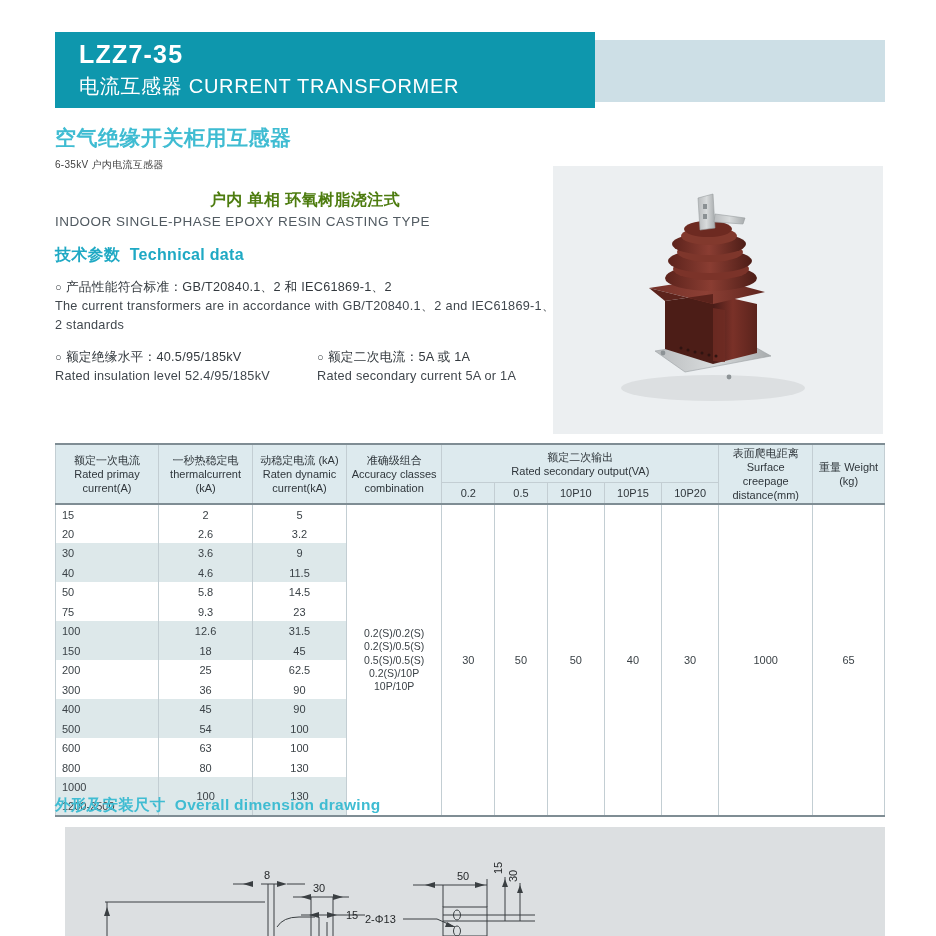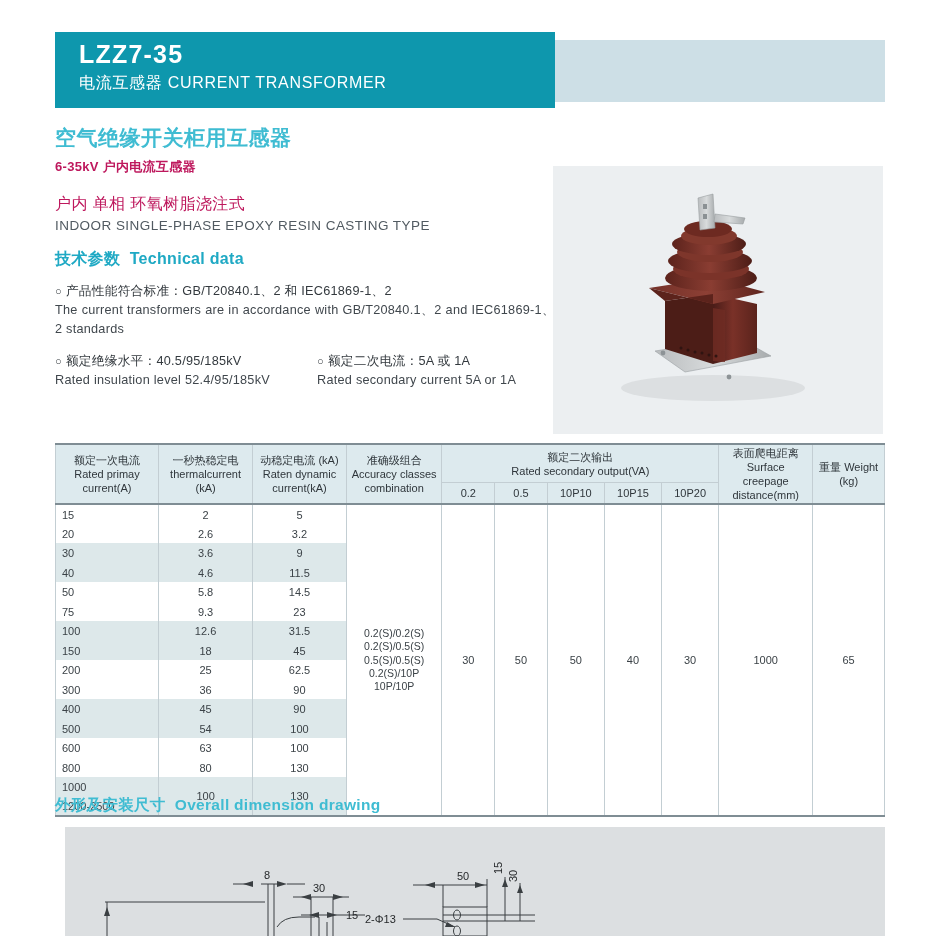--- a/index.html
+++ b/index.html
@@ -12,40 +12,40 @@
     position:relative;
   }
 
   
   .banner-wrap { position:absolute; left:0; top:32px; width:936px; height:76px; }
   .banner-lightband {
     position:absolute; left:83px; top:8px; width:802px; height:62px;
     background:#cddfe6;
   }
   .banner-teal {
-    position:absolute; left:55px; top:0; width:500px; height:76px;
+    position:absolute; left:55px; top:0; width:540px; height:76px;
     background:#0e97ad;
     padding:9px 16px 0 24px;
   }
   .banner-title {
     color:#ffffff; font-size:25px; font-weight:bold; letter-spacing:1.2px;
     line-height:1.05;
   }
   .banner-sub {
-    color:#ffffff; font-size:16px; letter-spacing:.7px; margin-top:6px;
+    color:#ffffff; font-size:20px; letter-spacing:.7px; margin-top:6px;
   }
 
   
   .content { position:absolute; left:55px; top:124px; width:500px; }
   .h-main {
     color:#3fbcd2; font-size:21px; font-weight:bold; letter-spacing:.5px;
     margin:0 0 6px 0;
   }
-  .h-main-sub { color:#be185d; font-size:13px; margin:0 0 18px 0; letter-spacing:.3px;font-weight:bold; }
-  .h-type { color:#be185d; font-size:16px; font-weight:normal; margin:0 0 3px 0; letter-spacing:.4px;}
+  .h-main-sub { color:#404040; font-size:10px; margin:0 0 18px 0; letter-spacing:.3px; }
+  .h-type { color:#4d7c0f; font-size:16px; font-weight:bold; margin:0 0 3px 0; letter-spacing:.4px;text-align:center;}
   .h-type-en { color:#515a61; font-size:13.5px; margin:0 0 16px 0; letter-spacing:.45px; }
   .h-tech { color:#1fa9c4; font-size:16px; font-weight:bold; margin:16px 0 12px 0; letter-spacing:.3px;}
 
   .spec-block { margin-bottom:13px; }
   .spec-line { color:#40474d; font-size:12.7px; line-height:1.5; letter-spacing:.25px; }
   .spec-line.cn { color:#33393e; }
   .spec-line.just { text-align:justify; }
   .dot { font-size:11px; margin-right:4px; }
 
   .spec-two { display:flex; margin-bottom:13px; }

